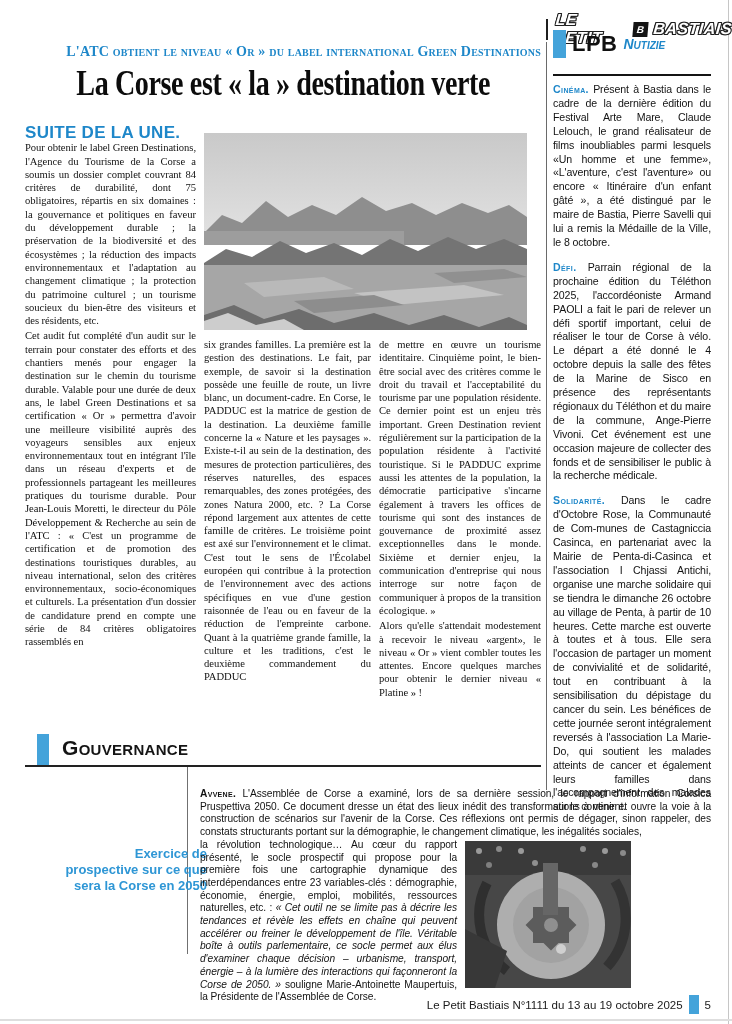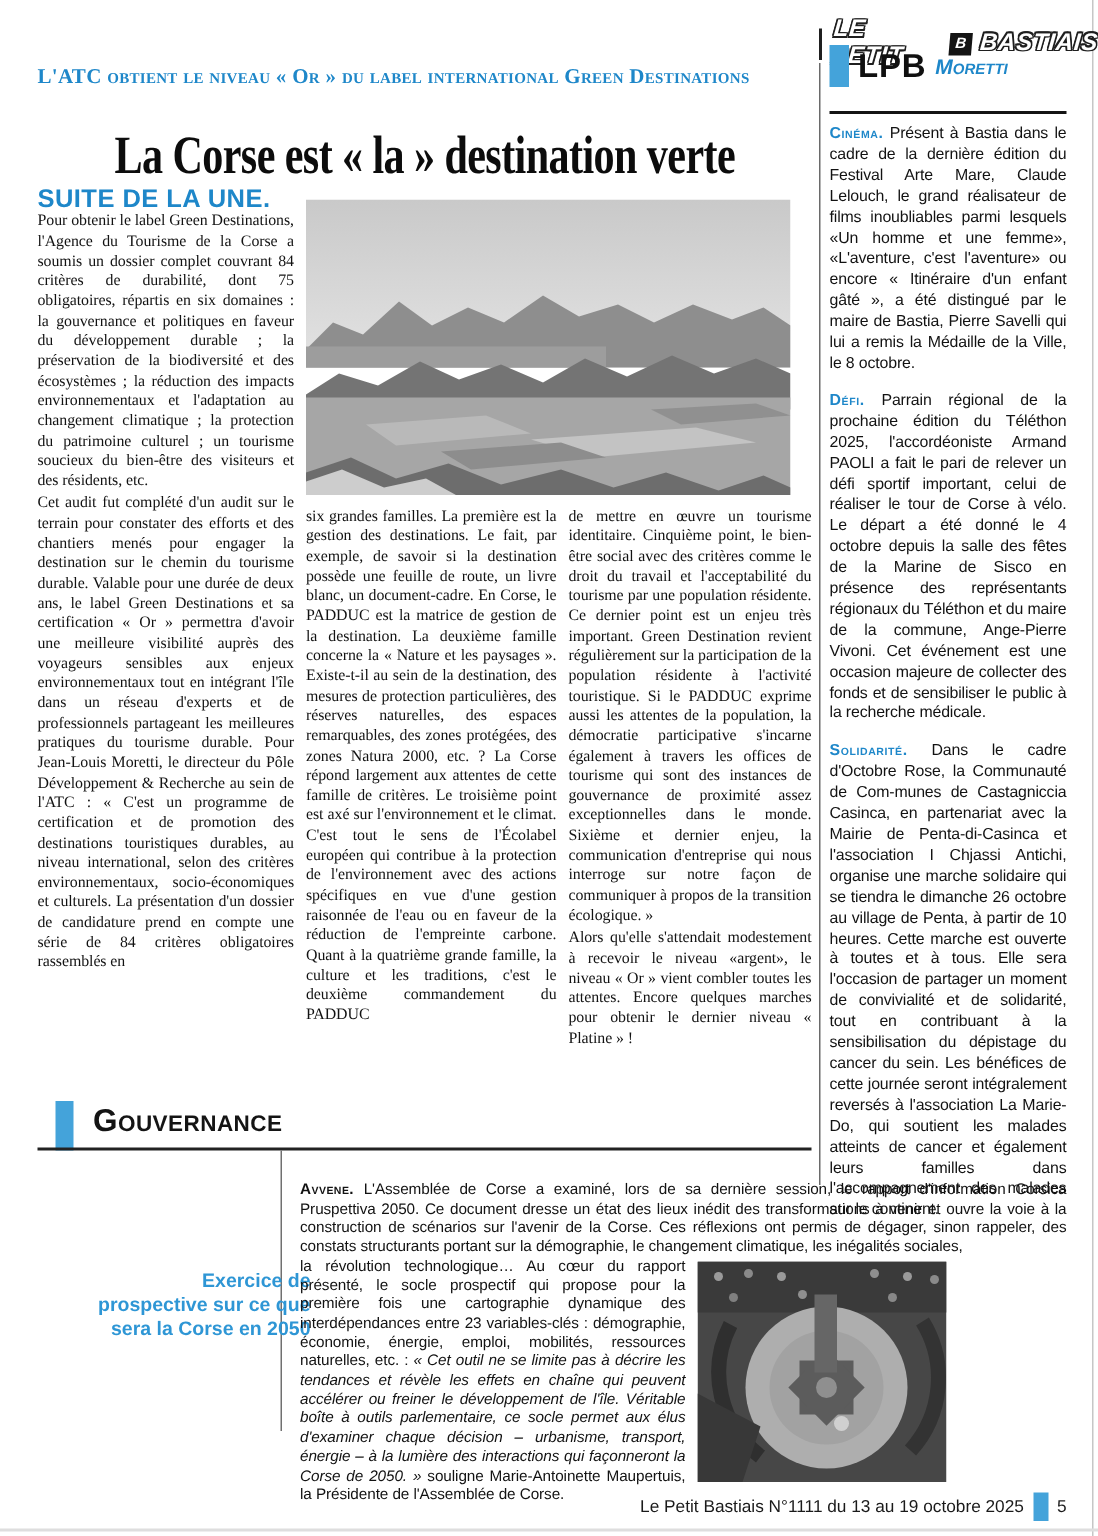--- a/index.html
+++ b/index.html
@@ -14,24 +14,24 @@
   .masthead-logo{display:flex;align-items:center;gap:5px;transform:skewX(-5deg);
         font-weight:900;font-style:italic;font-size:16px;letter-spacing:.5px;color:#fff;
         text-shadow:-1px -1px 0 #1f1f1f,1px -1px 0 #1f1f1f,-1px 1px 0 #1f1f1f,1px 1px 0 #1f1f1f,
                     0 1px 0 #1f1f1f,0 -1px 0 #1f1f1f,1px 0 0 #1f1f1f,-1px 0 0 #1f1f1f;}
   .masthead-badge{width:15px;height:15px;background:#141414;color:#fff;display:flex;align-items:center;
         justify-content:center;font-size:10px;font-weight:900;font-style:italic;text-shadow:none;flex:0 0 auto;}
 
   .divider-v{position:absolute;left:546px;top:42px;width:1px;height:748px;background:#6a6a6a;}
 
   
-  .strapline{position:absolute;left:25px;top:44px;width:516px;text-align:left;
+  .strapline{position:absolute;left:25px;top:44px;width:516px;text-align:right;
         font-family:"Liberation Serif",serif;font-variant:small-caps;font-weight:700;
         font-size:14px;color:#1e87c9;letter-spacing:.2px;}
-  .title{position:absolute;left:25px;top:62px;width:516px;display:flex;justify-content:center;margin-top:20px;}
+  .title{position:absolute;left:25px;top:62px;width:516px;display:flex;justify-content:center;}
   .title-inner{font-family:"Liberation Serif",serif;font-weight:700;font-size:36px;white-space:nowrap;
         transform:scaleX(.78);transform-origin:center;letter-spacing:-.5px;color:#0c0c0c;}
 
   
   .col{position:absolute;font-family:"Liberation Serif",serif;font-size:10.6px;line-height:13.3px;
         text-align:justify;letter-spacing:-.05px;hyphens:auto;}
   .col p{margin:0 0 2px 0;}
   .col1{left:25px;top:126px;width:171px;}
   .col2{left:204px;top:338px;width:167px;}
   .col3{left:379px;top:338px;width:162px;}
@@ -129,21 +129,21 @@
   </div>
 
   <div class="col col3">
     <p>de mettre en œuvre un tourisme identitaire. Cinquième point, le bien-être social avec des critères comme le droit du travail et l'acceptabilité du tourisme par une population résidente. Ce dernier point est un enjeu très important. Green Destination revient régulièrement sur la participation de la population résidente à l'activité touristique. Si le PADDUC exprime aussi les attentes de la population, la démocratie participative s'incarne également à travers les offices de tourisme qui sont des instances de gouvernance de proximité assez exceptionnelles dans le monde. Sixième et dernier enjeu, la communication d'entreprise qui nous interroge sur notre façon de communiquer à propos de la transition écologique. »</p>
     <p>Alors qu'elle s'attendait modestement à recevoir le niveau «argent», le niveau « Or » vient combler toutes les attentes. Encore quelques marches pour obtenir le dernier niveau « Platine » !</p>
   </div>
 
   <div class="sidebar-header">
     <div class="lpb-square"></div>
     <span class="sidebar-brand">LPB</span>
-    <span class="sidebar-subtitle">Moretti</span>
+    <span class="sidebar-subtitle">Nutizie</span>
   </div>
   <div class="sidebar-rule"></div>
 
   <div class="sidebar-body">
     <p class="sidebar-section"><span class="sb-label">Cinéma.</span> <span>Présent à Bastia dans le cadre de la dernière édition du Festival Arte Mare, Claude Lelouch, le grand réalisateur de films inoubliables parmi lesquels «Un homme et une femme», «L'aventure, c'est l'aventure» ou encore « Itinéraire d'un enfant gâté », a été distingué par le maire de Bastia, Pierre Savelli qui lui a remis la Médaille de la Ville, le 8 octobre.</span></p>
     <p class="sidebar-section"><span class="sb-label">Défi.</span> <span>Parrain régional de la prochaine édition du Téléthon 2025, l'accordéoniste Armand PAOLI a fait le pari de relever un défi sportif important, celui de réaliser le tour de Corse à vélo. Le départ a été donné le 4 octobre depuis la salle des fêtes de la Marine de Sisco en présence des représentants régionaux du Téléthon et du maire de la commune, Ange-Pierre Vivoni. Cet événement est une occasion majeure de collecter des fonds et de sensibiliser le public à la recherche médicale.</span></p>
     <p class="sidebar-section"><span class="sb-label">Solidarité.</span> <span>Dans le cadre d'Octobre Rose, la Communauté de Com-munes de Castagniccia Casinca, en partenariat avec la Mairie de Penta-di-Casinca et l'association I Chjassi Antichi, organise une marche solidaire qui se tiendra le dimanche 26 octobre au village de Penta, à partir de 10 heures.  Cette marche est ouverte à toutes et à tous. Elle sera l'occasion de partager un moment de convivialité et de solidarité, tout en contribuant à la sensibilisation du dépistage du cancer du sein. Les bénéfices de cette journée seront intégralement reversés à l'association La Marie-Do, qui soutient les malades atteints de cancer et également leurs familles dans l'accompagnement des malades sur le continent.</span></p>
   </div>
 
   <div class="gov-square"></div>

